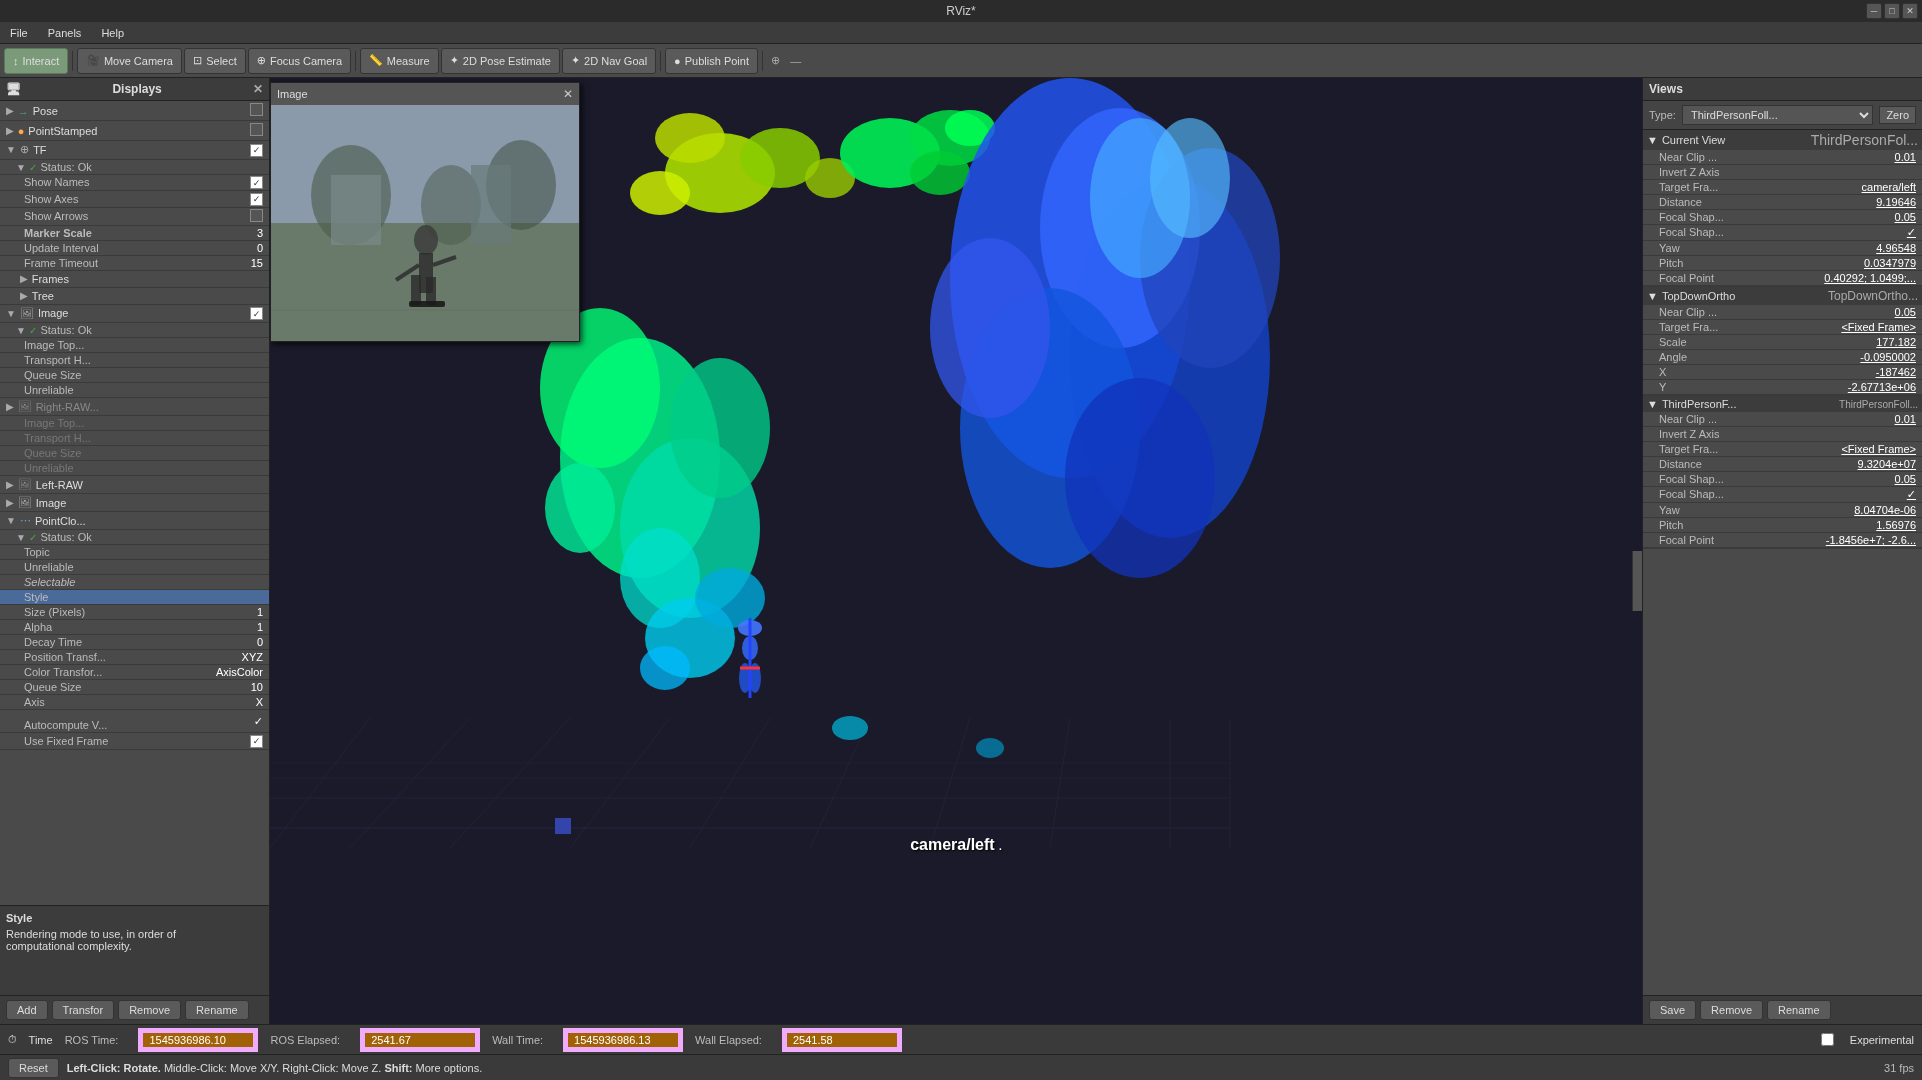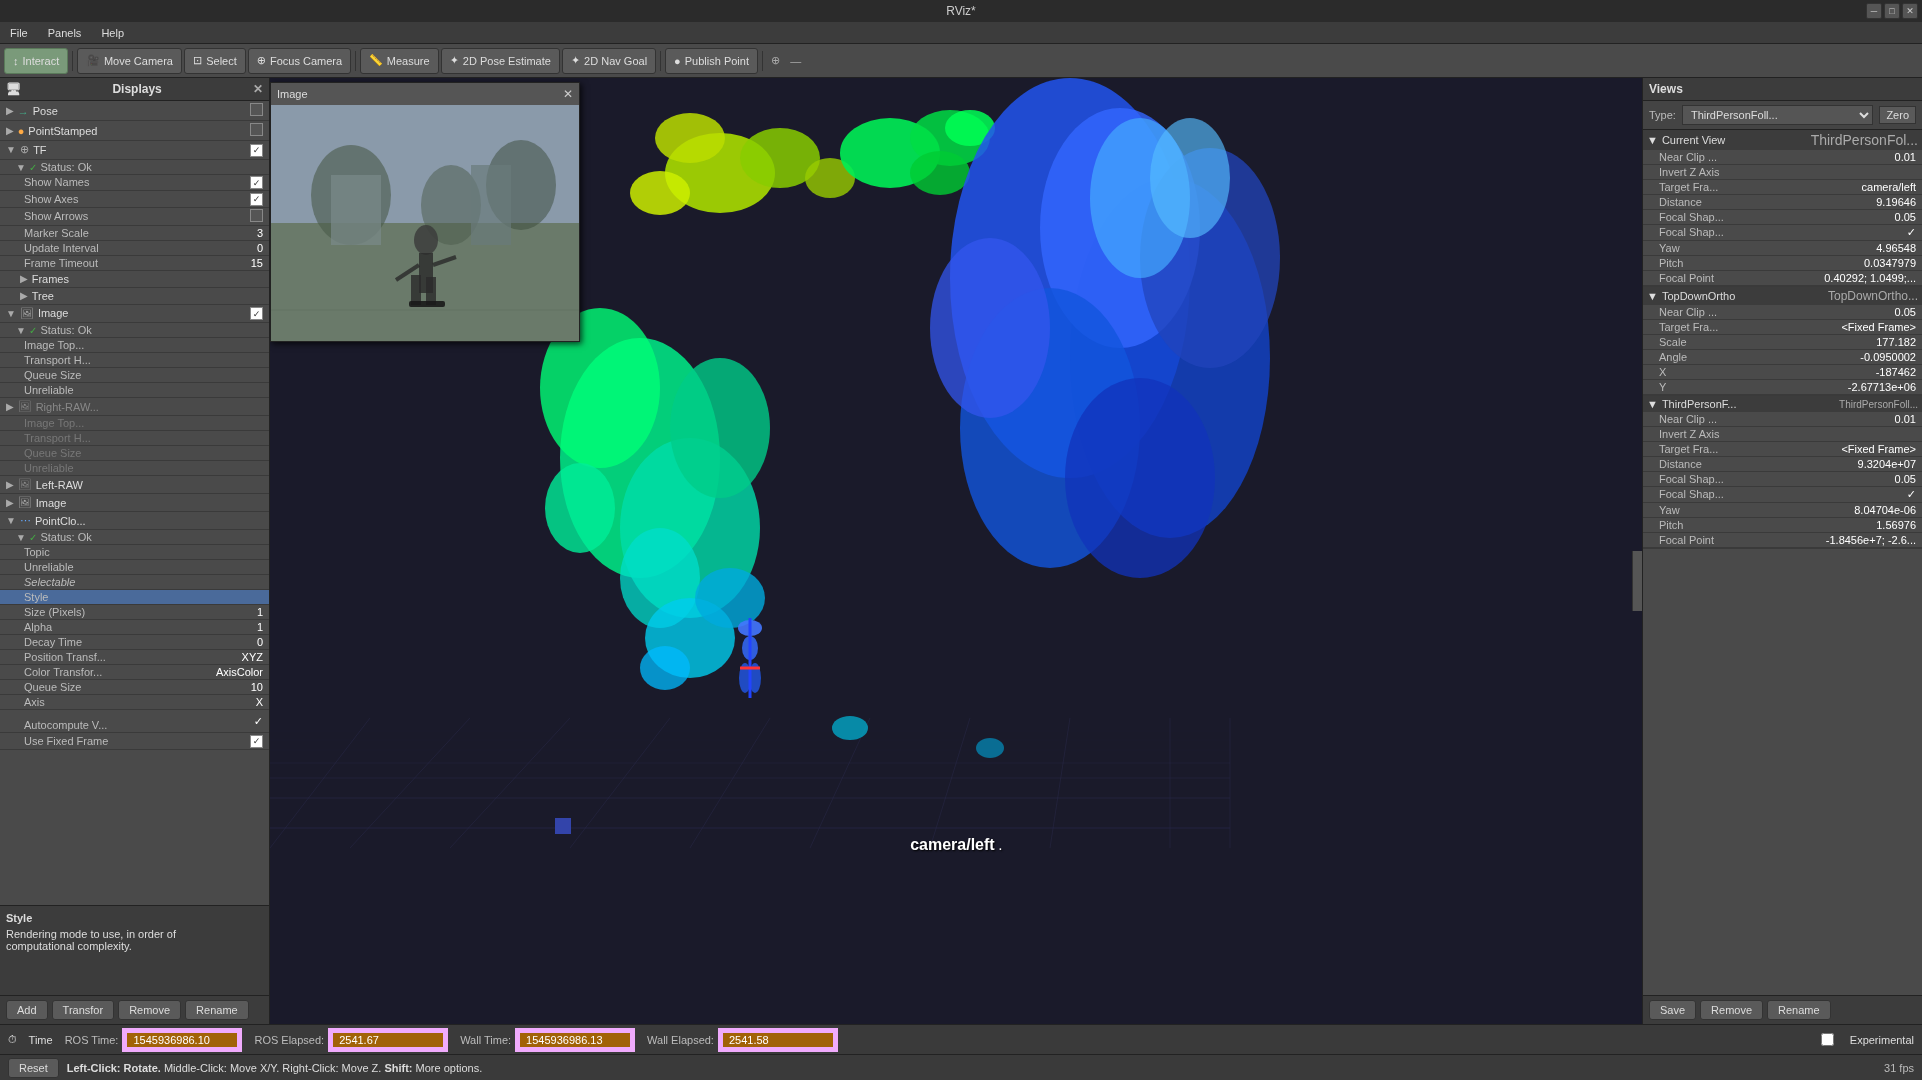--- a/index.html
+++ b/index.html
@@ -284,21 +284,21 @@
       font-size: 11px;
       color: #ddd;
     }
     .view-prop-row {
       padding: 1px 6px 1px 16px;
       display: flex;
       justify-content: space-between;
       border-bottom: 1px solid #3a3a3a;
     }
     .view-prop-name { color: #bbb; flex: 1; }
-    .view-prop-value { color: #fff; text-align: left; }
+    .view-prop-value { color: #fff; text-align: left; text-decoration: underline; }
 
     #views-buttons {
       display: flex;
       gap: 4px;
       padding: 4px 6px;
       background: #3c3c3c;
       border-top: 1px solid #222;
     }
 
     
@@ -317,21 +317,21 @@
     #time-panel {
       height: 30px;
       background: #3a3a3a;
       border-top: 1px solid #222;
       display: flex;
       align-items: center;
       padding: 0 8px;
       gap: 12px;
       font-size: 11px;
     }
-    .time-section { display: flex; align-items: center; gap: 4px; }
+    .time-section { display: flex; align-items: center; gap: 20px; }
     .time-label { color: #bbb; }
     .time-value {
       background: #a16207;
       border: 5px solid #f0abfc;
       padding: 1px 6px;
       color: #fff;
       min-width: 120px;
     }
     .experimental-check { display: flex; align-items: center; gap: 16px; margin-left: auto; }
 
@@ -452,21 +452,21 @@
       </div>
       <div class="display-prop">
         <span class="prop-name" style="padding-left:8px;">Show Axes</span>
         <span class="prop-value"><div class="check-box checked">✓</div></span>
       </div>
       <div class="display-prop">
         <span class="prop-name" style="padding-left:8px;">Show Arrows</span>
         <span class="prop-value"><div class="check-box"></div></span>
       </div>
       <div class="display-prop">
-        <span class="prop-name" style="padding-left:8px;">Marker Scale</span>
+        <span class="prop-name" style="padding-left:8px;font-weight:bold;">Marker Scale</span>
         <span class="prop-value">3</span>
       </div>
       <div class="display-prop">
         <span class="prop-name" style="padding-left:8px;">Update Interval</span>
         <span class="prop-value">0</span>
       </div>
       <div class="display-prop">
         <span class="prop-name" style="padding-left:8px;">Frame Timeout</span>
         <span class="prop-value">15</span>
       </div>

